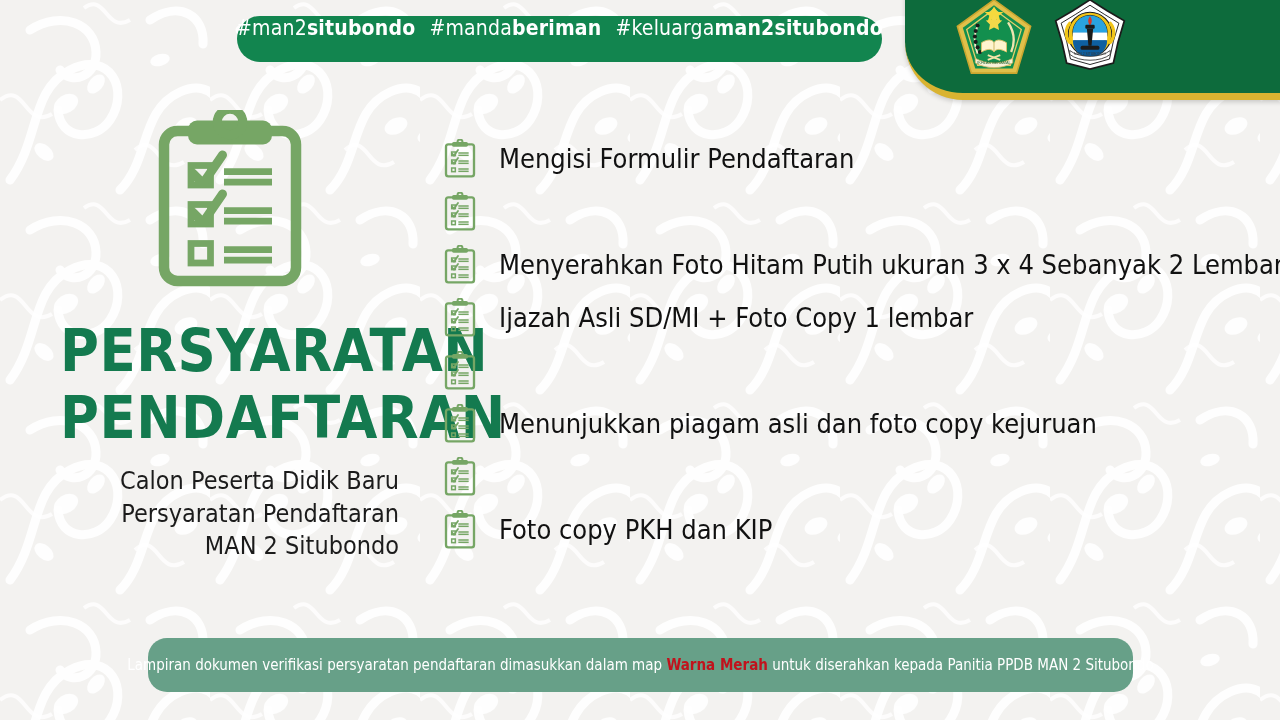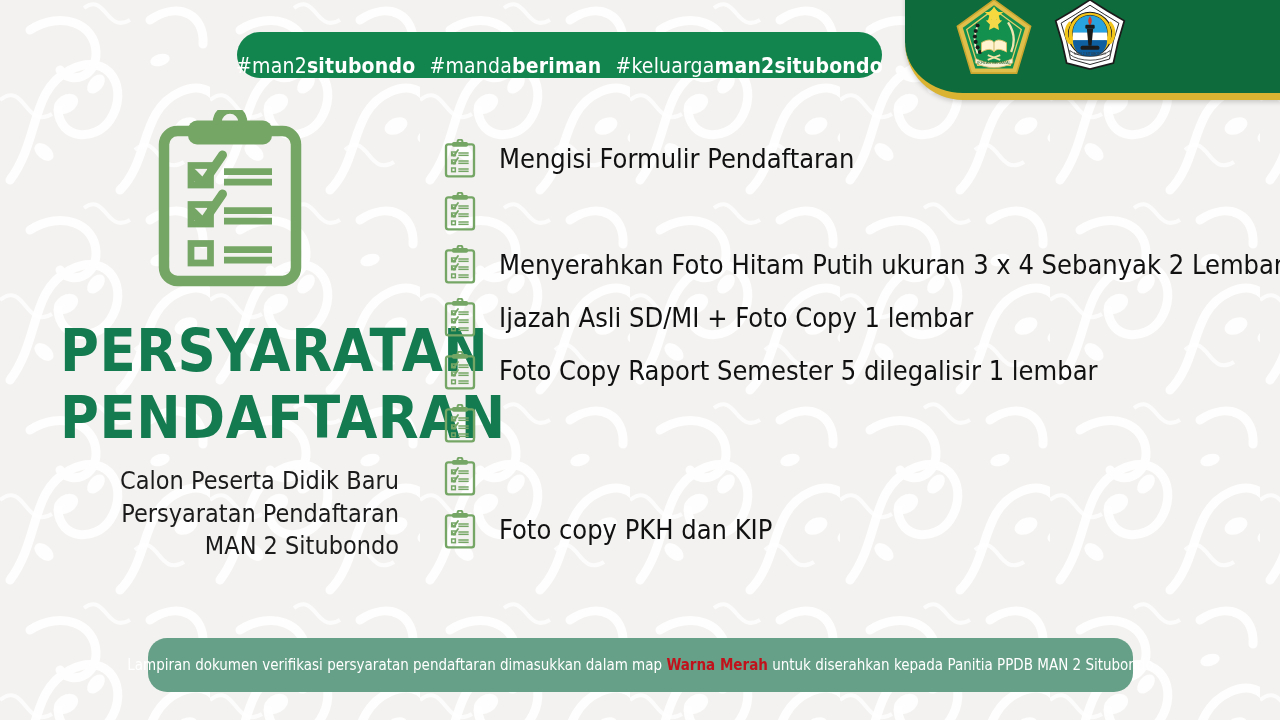--- a/index.html
+++ b/index.html
@@ -39,25 +39,25 @@
   .banner-logos {
     position:absolute;
     left:50px; bottom:14px;
     display:flex; align-items:flex-end; gap:18px;
   }
   .logo { width:78px; height:82px; }
 
   
   #hashtag-bar {
     position:absolute;
-    left:237px; top:32px;
+    left:237px; top:16px;
     width:645px; height:46px;
     background:#12854f;
     border-radius:23px;
-    display:flex; align-items:flex-end; justify-content:center;
+    display:flex; align-items:flex-start; justify-content:center;
     z-index:4;
   }
   #hashtag-bar .tags {
     color:#ffffff;
     font-family:"DejaVu Sans Condensed","Liberation Sans Narrow","Liberation Sans",sans-serif;
     font-size:21px;
     letter-spacing:.2px;
     white-space:nowrap;
   }
   #hashtag-bar .tags b { font-weight:bold; }
@@ -385,45 +385,45 @@
   <g stroke="#76a665" stroke-width="4.5">
     <line x1="45" y1="42" x2="76" y2="42"></line>
             <line x1="45" y1="49" x2="76" y2="49"></line>
     <line x1="45" y1="66" x2="76" y2="66"></line>
             <line x1="45" y1="73" x2="76" y2="73"></line>
     <line x1="45" y1="90" x2="76" y2="90"></line>
             <line x1="45" y1="97" x2="76" y2="97"></line>
   </g>
 </svg>
       </span>
-      <span class="req-text">Foto Copy Raport Semester 5 dilegalisir 1 lembar</span>
-    </div>
-    <div class="req-item">
-      <span style="display: flex; flex: 0 0 34px;">
-<svg class="req-icon" viewBox="0 0 100 120" xmlns="http://www.w3.org/2000/svg">
-  <rect x="8" y="16" width="84" height="96" rx="7" fill="none" stroke="#76a665" stroke-width="7"></rect>
-  <rect x="26" y="9" width="48" height="14" rx="5" fill="#76a665"></rect>
-  <circle cx="50" cy="9" r="7.5" fill="none" stroke="#76a665" stroke-width="6"></circle>
-  <g stroke="#76a665" fill="none">
-    <rect x="25" y="39" width="11" height="11" stroke-width="4.5"></rect>
-    <path d="M26,44 L32,50 L44,33" stroke-width="5.5" stroke-linecap="round" stroke-linejoin="round"></path>
-    <rect x="25" y="63" width="11" height="11" stroke-width="4.5"></rect>
-    <path d="M26,68 L32,74 L44,57" stroke-width="5.5" stroke-linecap="round" stroke-linejoin="round"></path>
-    <rect x="25" y="87" width="11" height="11" stroke-width="4.5"></rect>
-  </g>
-  <g stroke="#76a665" stroke-width="4.5">
-    <line x1="45" y1="42" x2="76" y2="42"></line>
-            <line x1="45" y1="49" x2="76" y2="49"></line>
-    <line x1="45" y1="66" x2="76" y2="66"></line>
-            <line x1="45" y1="73" x2="76" y2="73"></line>
-    <line x1="45" y1="90" x2="76" y2="90"></line>
-            <line x1="45" y1="97" x2="76" y2="97"></line>
-  </g>
-</svg>
-      </span>
+    </div>
+    <div class="req-item">
+      <span style="display: flex; flex: 0 0 34px;">
+<svg class="req-icon" viewBox="0 0 100 120" xmlns="http://www.w3.org/2000/svg">
+  <rect x="8" y="16" width="84" height="96" rx="7" fill="none" stroke="#76a665" stroke-width="7"></rect>
+  <rect x="26" y="9" width="48" height="14" rx="5" fill="#76a665"></rect>
+  <circle cx="50" cy="9" r="7.5" fill="none" stroke="#76a665" stroke-width="6"></circle>
+  <g stroke="#76a665" fill="none">
+    <rect x="25" y="39" width="11" height="11" stroke-width="4.5"></rect>
+    <path d="M26,44 L32,50 L44,33" stroke-width="5.5" stroke-linecap="round" stroke-linejoin="round"></path>
+    <rect x="25" y="63" width="11" height="11" stroke-width="4.5"></rect>
+    <path d="M26,68 L32,74 L44,57" stroke-width="5.5" stroke-linecap="round" stroke-linejoin="round"></path>
+    <rect x="25" y="87" width="11" height="11" stroke-width="4.5"></rect>
+  </g>
+  <g stroke="#76a665" stroke-width="4.5">
+    <line x1="45" y1="42" x2="76" y2="42"></line>
+            <line x1="45" y1="49" x2="76" y2="49"></line>
+    <line x1="45" y1="66" x2="76" y2="66"></line>
+            <line x1="45" y1="73" x2="76" y2="73"></line>
+    <line x1="45" y1="90" x2="76" y2="90"></line>
+            <line x1="45" y1="97" x2="76" y2="97"></line>
+  </g>
+</svg>
+      </span>
+      <span class="req-text">Menunjukkan piagam asli dan foto copy kejuruan</span>
     </div>
     <div class="req-item">
       <span style="display: flex; flex: 0 0 34px;">
 <svg class="req-icon" viewBox="0 0 100 120" xmlns="http://www.w3.org/2000/svg">
   <rect x="8" y="16" width="84" height="96" rx="7" fill="none" stroke="#76a665" stroke-width="7"></rect>
   <rect x="26" y="9" width="48" height="14" rx="5" fill="#76a665"></rect>
   <circle cx="50" cy="9" r="7.5" fill="none" stroke="#76a665" stroke-width="6"></circle>
   <g stroke="#76a665" fill="none">
     <rect x="25" y="39" width="11" height="11" stroke-width="4.5"></rect>
     <path d="M26,44 L32,50 L44,33" stroke-width="5.5" stroke-linecap="round" stroke-linejoin="round"></path>

